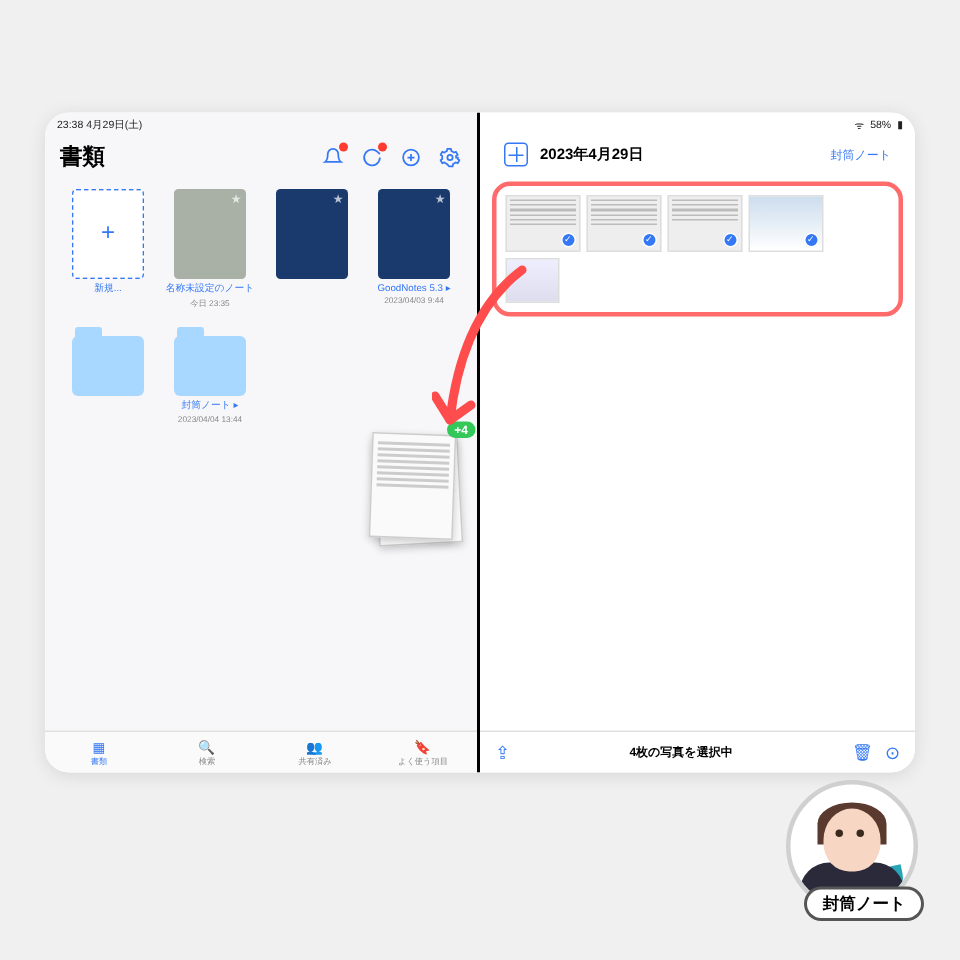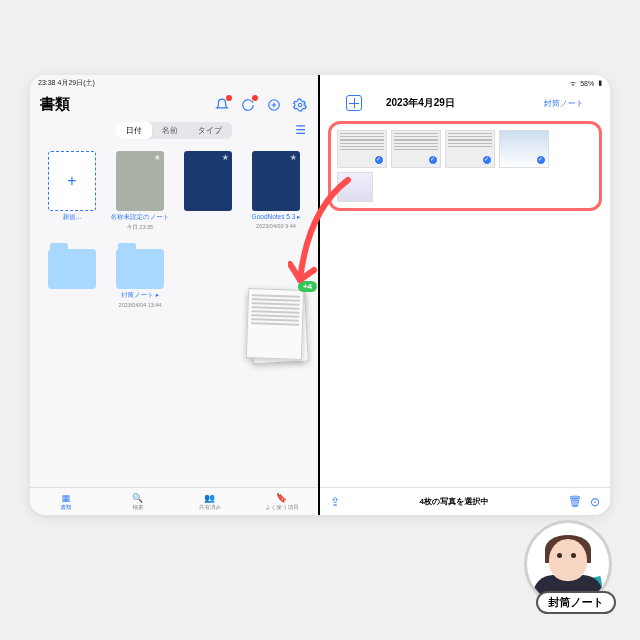--- a/index.html
+++ b/index.html
@@ -30,21 +30,21 @@
   .star { position: absolute; top: 2px; right: 3px; color: rgba(255,255,255,.7); font-size: 8px; }
   .thumb-folder { width: 48px; height: 40px; background: #a8d8ff; border-radius: 4px; position: relative; margin-top: 10px; }
   .thumb-folder::before { content:''; position:absolute; top:-6px; left:2px; width:18px; height:8px; background:#a8d8ff; border-radius:2px 2px 0 0; }
   .tlabel { font-size: 6.5px; color: #3478f6; text-align: center; }
   .tsub { font-size: 5.5px; color: #888; text-align: center; }
   .tabbar { height: 28px; border-top: 1px solid #e0e0e0; display: flex; background: #fafafa; }
   .tab { flex: 1; display: flex; flex-direction: column; align-items: center; justify-content: center; gap: 1px; color: #888; }
   .tab.active { color: #3478f6; }
   .tab .ticon { font-size: 9px; }
   .tab .ttext { font-size: 5.5px; }
-  .r-header { display: flex; align-items: center; padding: 4px 26px; gap: 24px; }
+  .r-header { display: flex; align-items: center; padding: 4px 16px; gap: 8px; }
   .r-grid-icon { width: 16px; height: 16px; border: 1.5px solid #3478f6; border-radius: 3px; position: relative; }
   .r-grid-icon::before, .r-grid-icon::after { content:''; position:absolute; background:#3478f6; }
   .r-grid-icon::before { left:50%; top:2px; bottom:2px; width:1px; }
   .r-grid-icon::after { top:50%; left:2px; right:2px; height:1px; }
   .r-title { font-size: 10px; font-weight: 700; flex: 1; }
   .cancel { font-size: 8px; color: #3478f6; }
   .callout { margin: 6px 8px; border: 3px solid #ff6b6b; border-radius: 12px; padding: 6px; position: relative; }
   .photo-row { display: flex; gap: 4px; flex-wrap: wrap; }
   .photo { width: 50px; height: 38px; background: #eee; border: 1px solid #ddd; position: relative; }
   .photo.sm { width: 36px; height: 30px; }
@@ -104,28 +104,20 @@
             </svg>
         </div>
         <div class="iconbtn">
           <svg viewBox="0 0 24 24" fill="none" stroke="currentColor" stroke-width="2">
               <circle cx="12" cy="12" r="3"></circle>
               <path d="M19 12a7 7 0 00-.2-1.6l2-1.5-2-3.4-2.3.9a7 7 0 00-2.8-1.6L13 2h-4l-.7 2.8a7 7 0 00-2.8 1.6l-2.3-.9-2 3.4 2 1.5A7 7 0 003 12c0 .5.1 1.1.2 1.6l-2 1.5 2 3.4 2.3-.9a7 7 0 002.8 1.6L11 22h4l.7-2.8a7 7 0 002.8-1.6l2.3.9 2-3.4-2-1.5c.1-.5.2-1.1.2-1.6z"></path>
             </svg>
         </div>
       </div>
     </div>
-    <div class="segrow">
-      <div class="seg">
-        <span class="active">日付</span>
-        <span>名前</span>
-        <span>タイプ</span>
-      </div>
-      <div class="listicon">☰</div>
-    </div>
 
     <div class="grid">
       <div class="tile">
         <div class="thumb thumb-new">+</div>
         <div class="tlabel">新規...</div>
       </div>
       <div class="tile">
         <div class="thumb thumb-gray">
             <span class="star">★</span>
           </div>

